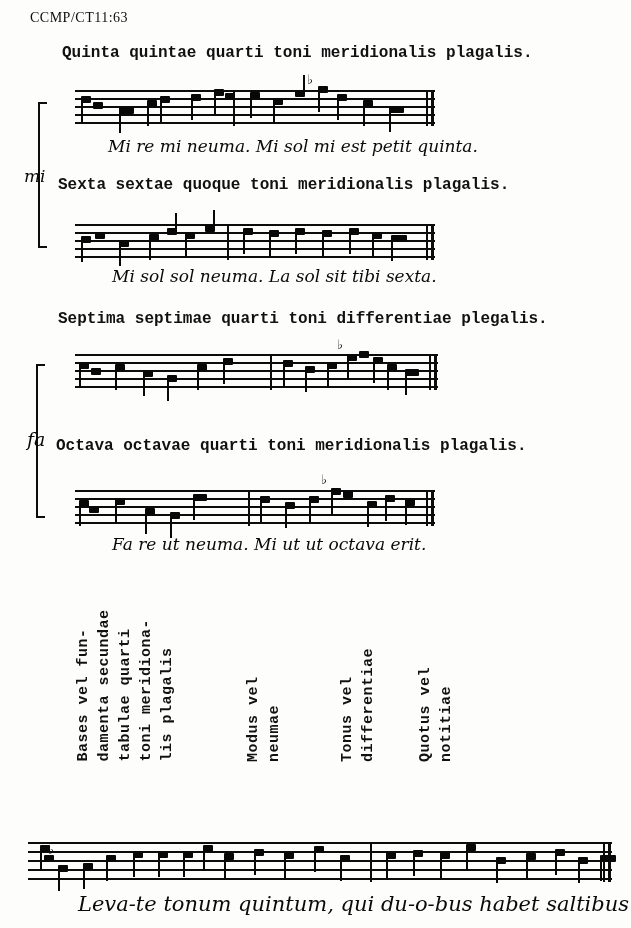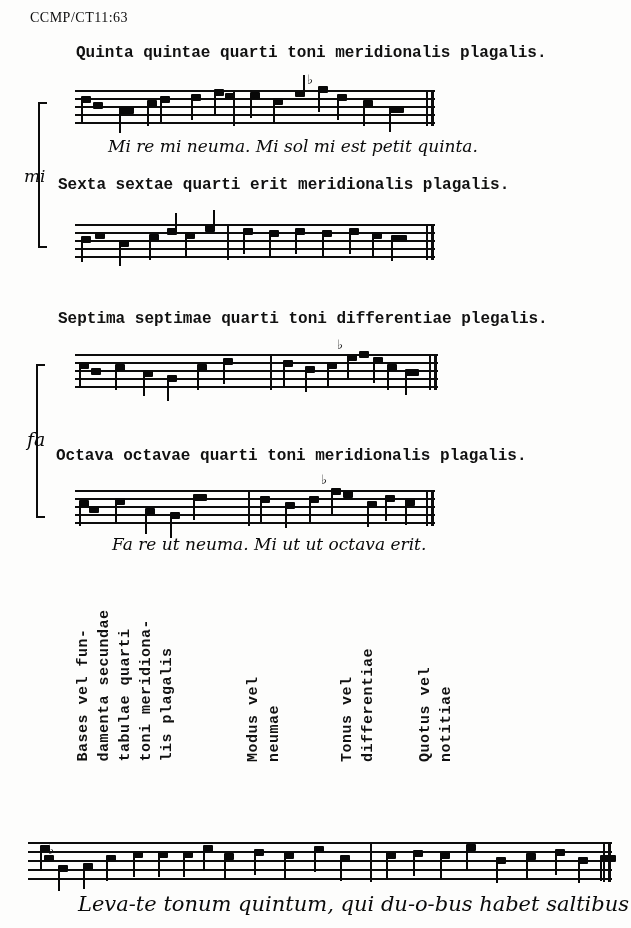--- a/index.html
+++ b/index.html
@@ -5,24 +5,24 @@
   html,body{margin:0;padding:0;background:#e8e8e8;}
   .page{
     position:relative;width:631px;height:928px;background:#fdfdfc;color:#0d0d0d;
     font-family:"Liberation Mono",monospace;overflow:hidden;margin:0 auto;
     box-shadow:0 0 6px rgba(0,0,0,.3);
   }
   .docid{position:absolute;left:30px;top:10px;font-family:"Liberation Serif",serif;
     font-size:14px;letter-spacing:.5px;}
   .title{position:absolute;font-family:"Liberation Mono",monospace;font-weight:bold;
     font-size:16px;letter-spacing:0;white-space:nowrap;color:#111;}
-  .t1{left:76px;top:44px;}
+  .t1{left:62px;top:44px;}
   .t2{left:58px;top:176px;}
   .t3{left:58px;top:310px;}
-  .t4{left:56px;top:447px;}
+  .t4{left:56px;top:437px;}
   .caption{position:absolute;font-family:"DejaVu Serif",serif;font-style:italic;
     font-size:17px;white-space:nowrap;color:#0a0a0a;}
   .c1{left:108px;top:136px;}
   .c2{left:112px;top:266px;}
   .c3{left:112px;top:396px;}
   .c4{left:112px;top:534px;}
   .cbottom{left:78px;top:892px;font-size:21px;}
   .staff{position:absolute;overflow:visible;}
   .s1{left:75px;top:88px;width:360px;height:40px;}
   .s2{left:75px;top:222px;width:360px;height:40px;}
@@ -97,21 +97,21 @@
       <div class="stem" style="left: 288px; top: 17px; height: 21px;"></div>
       <div class="nh" style="left: 314px; top: 18px; width: 15px;"></div>
       <div class="stem" style="left: 314px; top: 23px; height: 21px;"></div>
       <div class="mark" style="left: 232px; top: -15px;">♭</div>
     </div>
   <div class="caption c1">Mi re mi neuma.  Mi sol mi est petit quinta.</div>
 
   <div class="bracket b1"></div>
   <div class="margin-note m1">mi</div>
 
-  <div class="title t2">Sexta sextae quarti erit meridionalis plagalis.</div>
+  <div class="title t2">Sexta sextae quoque toni meridionalis plagalis.</div>
   <div class="staff s2">
       <div class="line" style="top: 2px;"></div>
       <div class="line" style="top: 10px;"></div>
       <div class="line" style="top: 18px;"></div>
       <div class="line" style="top: 26px;"></div>
       <div class="line" style="top: 34px;"></div>
       <div class="bar" style="left: 152px; top: 2px; height: 36px;"></div>
       <div class="bar" style="left: 351px; top: 2px; height: 36px;"></div>
       <div class="bar thick" style="left: 356px; top: 2px; height: 36px;"></div>
       <div class="nh" style="left: 6px; top: 14px; width: 10px;"></div>
@@ -135,20 +135,21 @@
       <div class="stem" style="left: 220px; top: 11px; height: 21px;"></div>
       <div class="nh" style="left: 247px; top: 8px; width: 10px;"></div>
       <div class="stem" style="left: 247px; top: 13px; height: 21px;"></div>
       <div class="nh" style="left: 274px; top: 6px; width: 10px;"></div>
       <div class="stem" style="left: 274px; top: 11px; height: 21px;"></div>
       <div class="nh" style="left: 297px; top: 10px; width: 10px;"></div>
       <div class="stem" style="left: 297px; top: 15px; height: 21px;"></div>
       <div class="nh" style="left: 316px; top: 13px; width: 16px;"></div>
       <div class="stem" style="left: 316px; top: 18px; height: 21px;"></div>
     </div>
+  <div class="caption c2">Mi sol sol neuma. La sol sit tibi sexta.</div>
 
   <div class="title t3">Septima septimae quarti toni differentiae plegalis.</div>
   <div class="staff s3">
       <div class="line" style="top: 2px;"></div>
       <div class="line" style="top: 10px;"></div>
       <div class="line" style="top: 18px;"></div>
       <div class="line" style="top: 26px;"></div>
       <div class="line" style="top: 34px;"></div>
       <div class="bar" style="left: 195px; top: 2px; height: 36px;"></div>
       <div class="bar" style="left: 354px; top: 2px; height: 36px;"></div>

